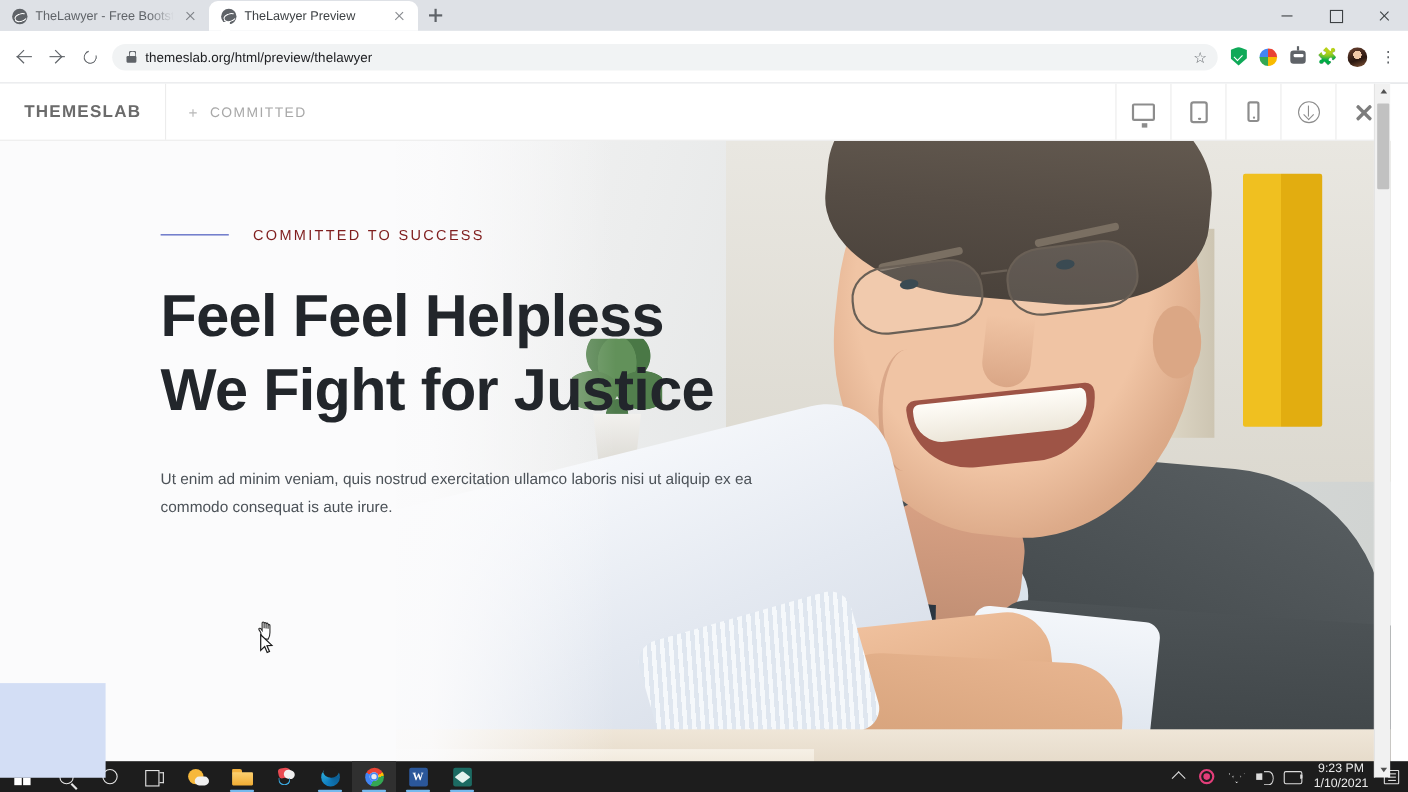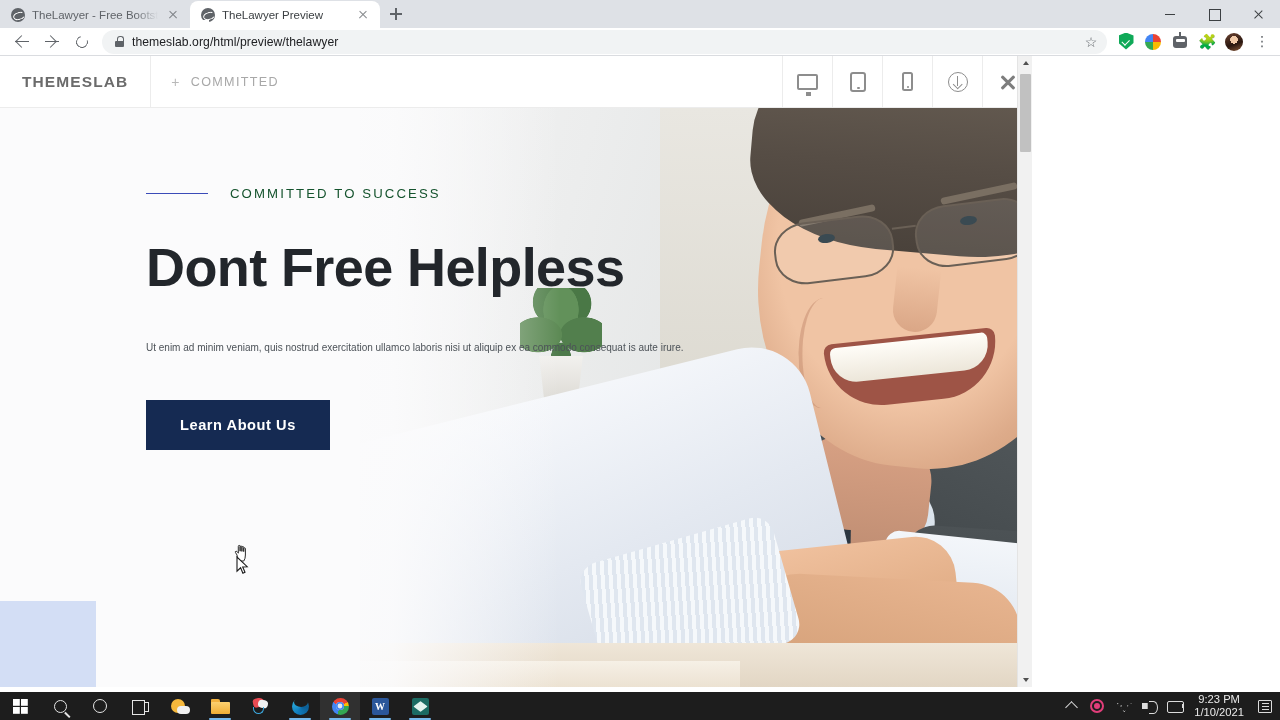--- a/index.html
+++ b/index.html
@@ -81,21 +81,21 @@
   }
   .wc-close::before, .wc-close::after {
     content:""; position:absolute; left:17px; top:13.5px;
     width:11px; height:1.3px; background:#3c4043;
   }
   .wc-close::before { transform: rotate(45deg); }
   .wc-close::after  { transform: rotate(-45deg); }
 
   
   .toolbar {
-    height: 28px; background: #fff;
+    height: 48px; background: #fff;
     display: flex; align-items: center; padding: 0 8px;
     border-bottom: 1px solid #dadce0;
   }
   .navbtn { width: 28px; height: 28px; position: relative; flex: none; margin-right: 2px; }
   .arrow { position:absolute; left:9px; top:9px; width:9px; height:9px;
            border-left:1.6px solid #5f6368; border-bottom:1.6px solid #5f6368; }
   .arrow.back { transform: rotate(45deg); }
   .arrow.fwd  { transform: rotate(-135deg); left:8px; }
   .navbtn .bar { position:absolute; top:13.2px; left:7px; width:14px; height:1.6px; background:#5f6368; }
   .reload {
@@ -142,21 +142,21 @@
                   background:#fff; border-radius:1px; }
   .puzzle { color:#5f6368; font-size:15px; line-height:18px; text-align:center; }
   .avatar { width:18px; height:18px; border-radius:50%;
             background: radial-gradient(circle at 50% 38%, #f0c9a8 0 26%, transparent 27%),
                         linear-gradient(160deg,#6d4331,#2a1710 60%,#8a5a3b); }
   .kebab { width: 20px; height: 18px; position: relative; color:#5f6368;
            font-size: 14px; text-align:center; line-height:17px; letter-spacing:0; }
 
   
   .viewport {
-    position: relative; width: 1032px; height: 631px;
+    position: relative; width: 1264px; height: 631px;
     background: #fff; overflow: hidden;
   }
 
   
   .tl-bar {
     height: 52px; background: #fff; display: flex; align-items: stretch;
     border-bottom: 1px solid #ececec; position: relative; z-index: 5;
   }
   .tl-brand {
     display:flex; align-items:center; padding: 0 22px;
@@ -382,28 +382,28 @@
     background: linear-gradient(90deg,#fbfbfc 0%, #fbfbfc 52%, rgba(251,251,252,.92) 70%, rgba(251,251,252,0) 100%);
   }
 
   .hero-content {
     position: absolute; left: 146px; top: 78px; width: 600px; z-index: 3;
   }
   .eyebrow-row { display:flex; align-items:center; gap: 0; margin-bottom: 32px; }
   .eyebrow-line { width: 62px; height: 1.6px; background: #3b4bb8; }
   .eyebrow {
     margin-left: 22px; font-size: 13.2px; letter-spacing: 2.1px;
-    font-weight: 400; color: #14532d;
+    font-weight: 400; color: #7f1d1d;
   }
   .hero-title {
     font-size: 54px; line-height: 68px; font-weight: 700;
     color: #22262b; letter-spacing: -0.6px; margin-bottom: 34px;
   }
   .hero-desc {
-    font-size: 10px; line-height: 25px; color: #4c5258;
+    font-size: 14px; line-height: 25px; color: #4c5258;
     width: 565px; margin-bottom: 40px;
   }
   .hero-btn {
     display: inline-block; background: #152a52; color: #fff;
     font-size: 14.6px; font-weight: 700; letter-spacing: .55px;
     padding: 17px 34px; border: none; cursor: pointer;
   }
   .deco-sq {
     position:absolute; left:0; bottom:-26px; width: 96px; height: 112px;
     background: #d3def5; z-index: 2;
@@ -665,24 +665,24 @@
       </div>
 
       <div class="hero-fade"></div>
 
       <div class="hero-content">
         <div class="eyebrow-row">
           <span class="eyebrow-line"></span>
           <span class="eyebrow">COMMITTED TO SUCCESS</span>
         </div>
         <h1 class="hero-title">
-          <span>Dont Free Helpless</span><br>
+          <span>Feel Feel Helpless</span><br>
+          <span>We Fight for Justice</span>
         </h1>
         <p class="hero-desc">Ut enim ad minim veniam, quis nostrud exercitation ullamco laboris nisi ut aliquip ex ea commodo consequat is aute irure.</p>
-        <button class="hero-btn">Learn About Us</button>
       </div>
 
       <div class="deco-sq"></div>
 
       <svg class="cur-hand" viewBox="0 0 16 18" width="16" height="18">
         <path d="M5 17 L4 11 L2.4 8.4 Q2 7.4 3 7.2 Q3.9 7.1 4.6 8.2 L5.3 9.2 L5.3 2.4 Q5.3 1.4 6.2 1.4 Q7.1 1.4 7.1 2.4 L7.1 7.2 L7.1 2.9 Q7.1 2 8 2 Q8.9 2 8.9 2.9 L8.9 7.4 L8.9 3.4 Q8.9 2.5 9.8 2.5 Q10.7 2.5 10.7 3.4 L10.7 7.6 L10.7 4.6 Q10.7 3.8 11.5 3.8 Q12.4 3.8 12.4 4.6 L12.4 11 Q12.4 14.6 10.8 17 Z" fill="#fff" stroke="#2b2b2b" stroke-width="1"></path>
       </svg>
       <svg class="cur-arrow" viewBox="0 0 13 19" width="13" height="19">
         <path d="M1 1 L1 15.2 L4.6 11.8 L6.9 17.2 L9 16.3 L6.7 11 L11.2 10.7 Z" fill="#fff" stroke="#1a1a1a" stroke-width="1.1"></path>
       </svg>

